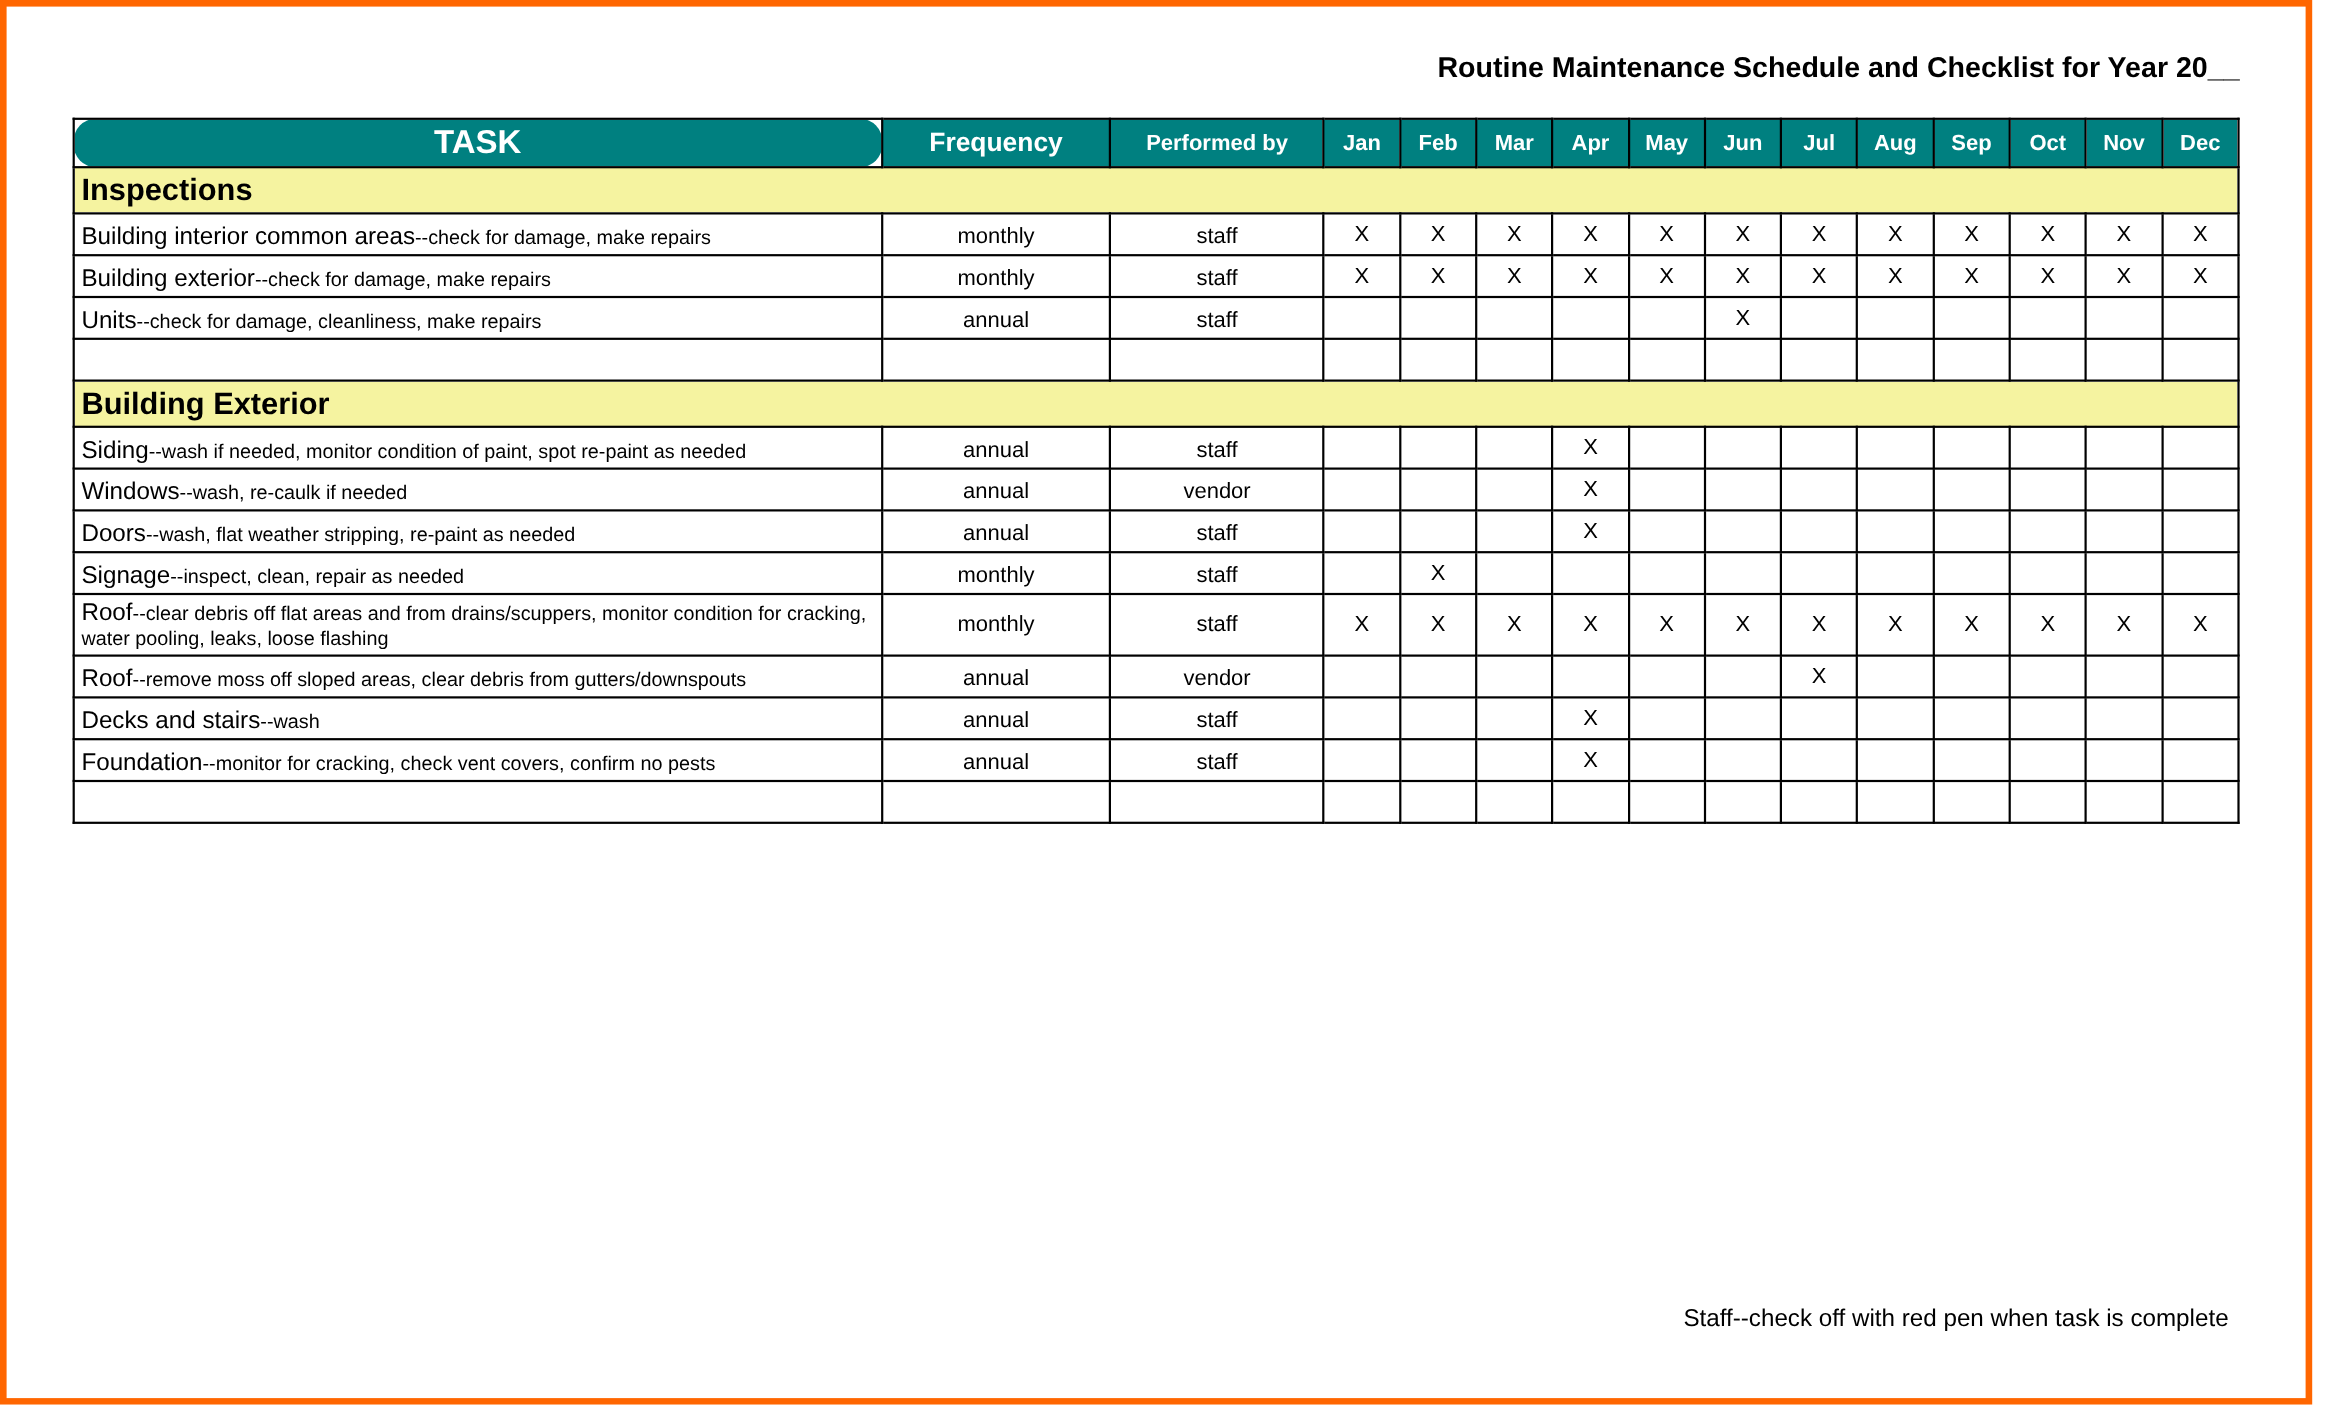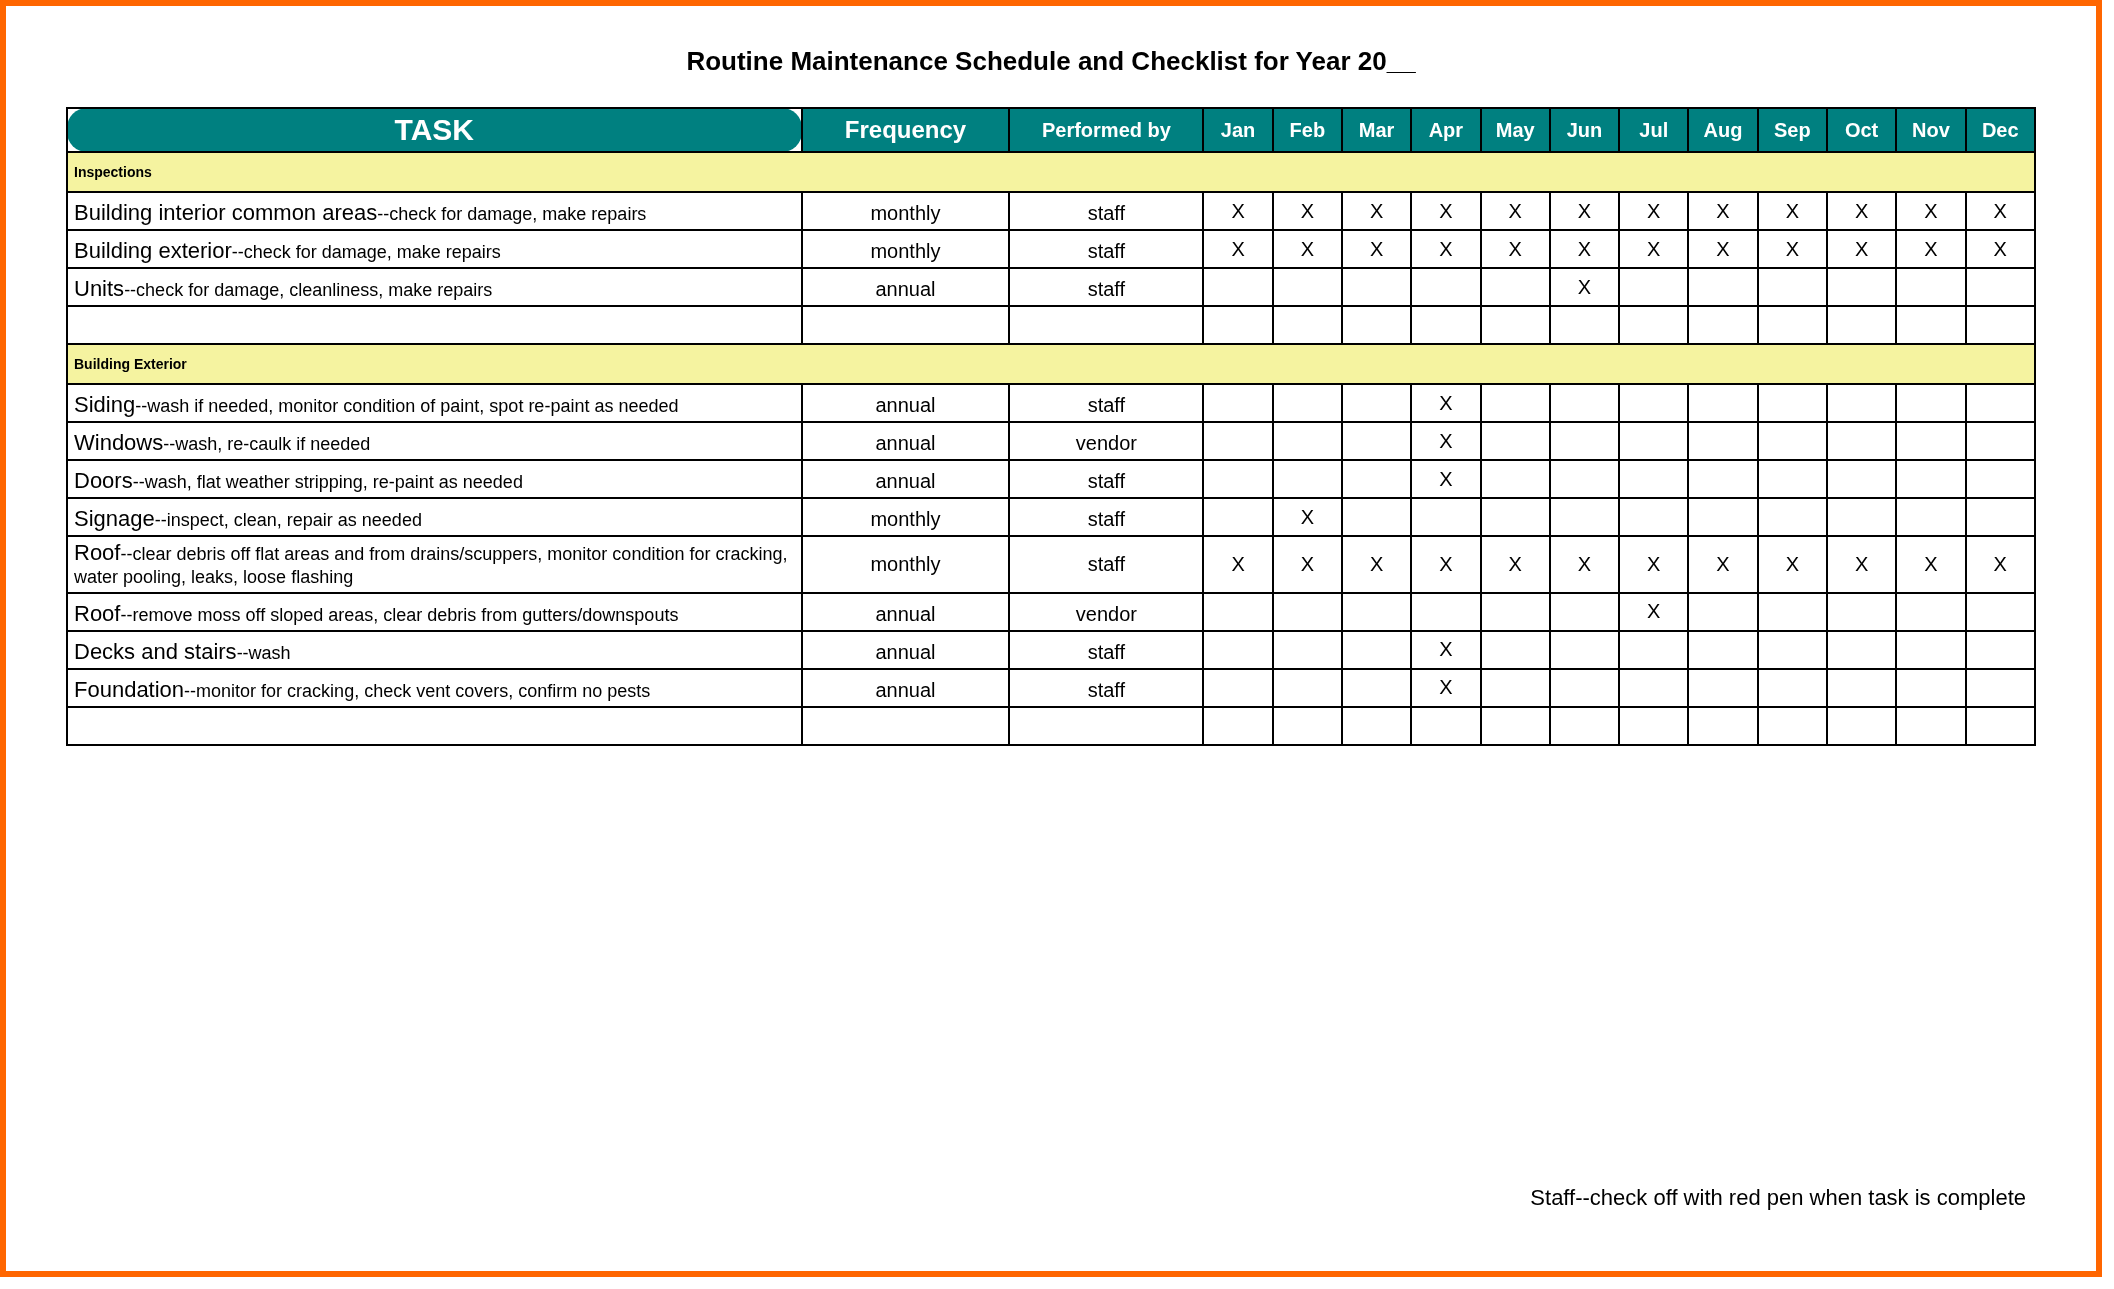--- a/index.html
+++ b/index.html
@@ -10,21 +10,21 @@
   }
   .outer {
     border: 6px solid #ff6600;
     width: 2102px;
     height: 1277px;
     box-sizing: border-box;
     padding: 40px 60px 20px 60px;
     position: relative;
   }
   .title {
-    text-align: center;
+    text-align: right;
     font-weight: bold;
     font-size: 26px;
     margin-bottom: 30px;
   }
   table.main {
     border-collapse: collapse;
     width: 100%;
     table-layout: fixed;
   }
   table.main th, table.main td {
@@ -46,21 +46,21 @@
   thead th.freq-h { font-size: 24px; font-weight: bold; }
   thead th.perf-h { font-size: 20px; font-weight: bold; }
   thead th.mon-h  { font-size: 20px; font-weight: bold; text-align: center; }
   col.task-col { width: 530px; }
   col.freq-col { width: 150px; }
   col.perf-col { width: 140px; }
   col.mon-col  { width: 50px; }
   tr.section td {
     background: #f5f3a0;
     font-weight: bold;
-    font-size: 14px;
+    font-size: 28px;
     text-align: left;
     height: 40px;
     margin-left: 20px;
   }
   td.task-cell {
     text-align: left;
     vertical-align: bottom;
     line-height: 1.1;
   }
   td.task-cell .tname { font-size: 22px; }

